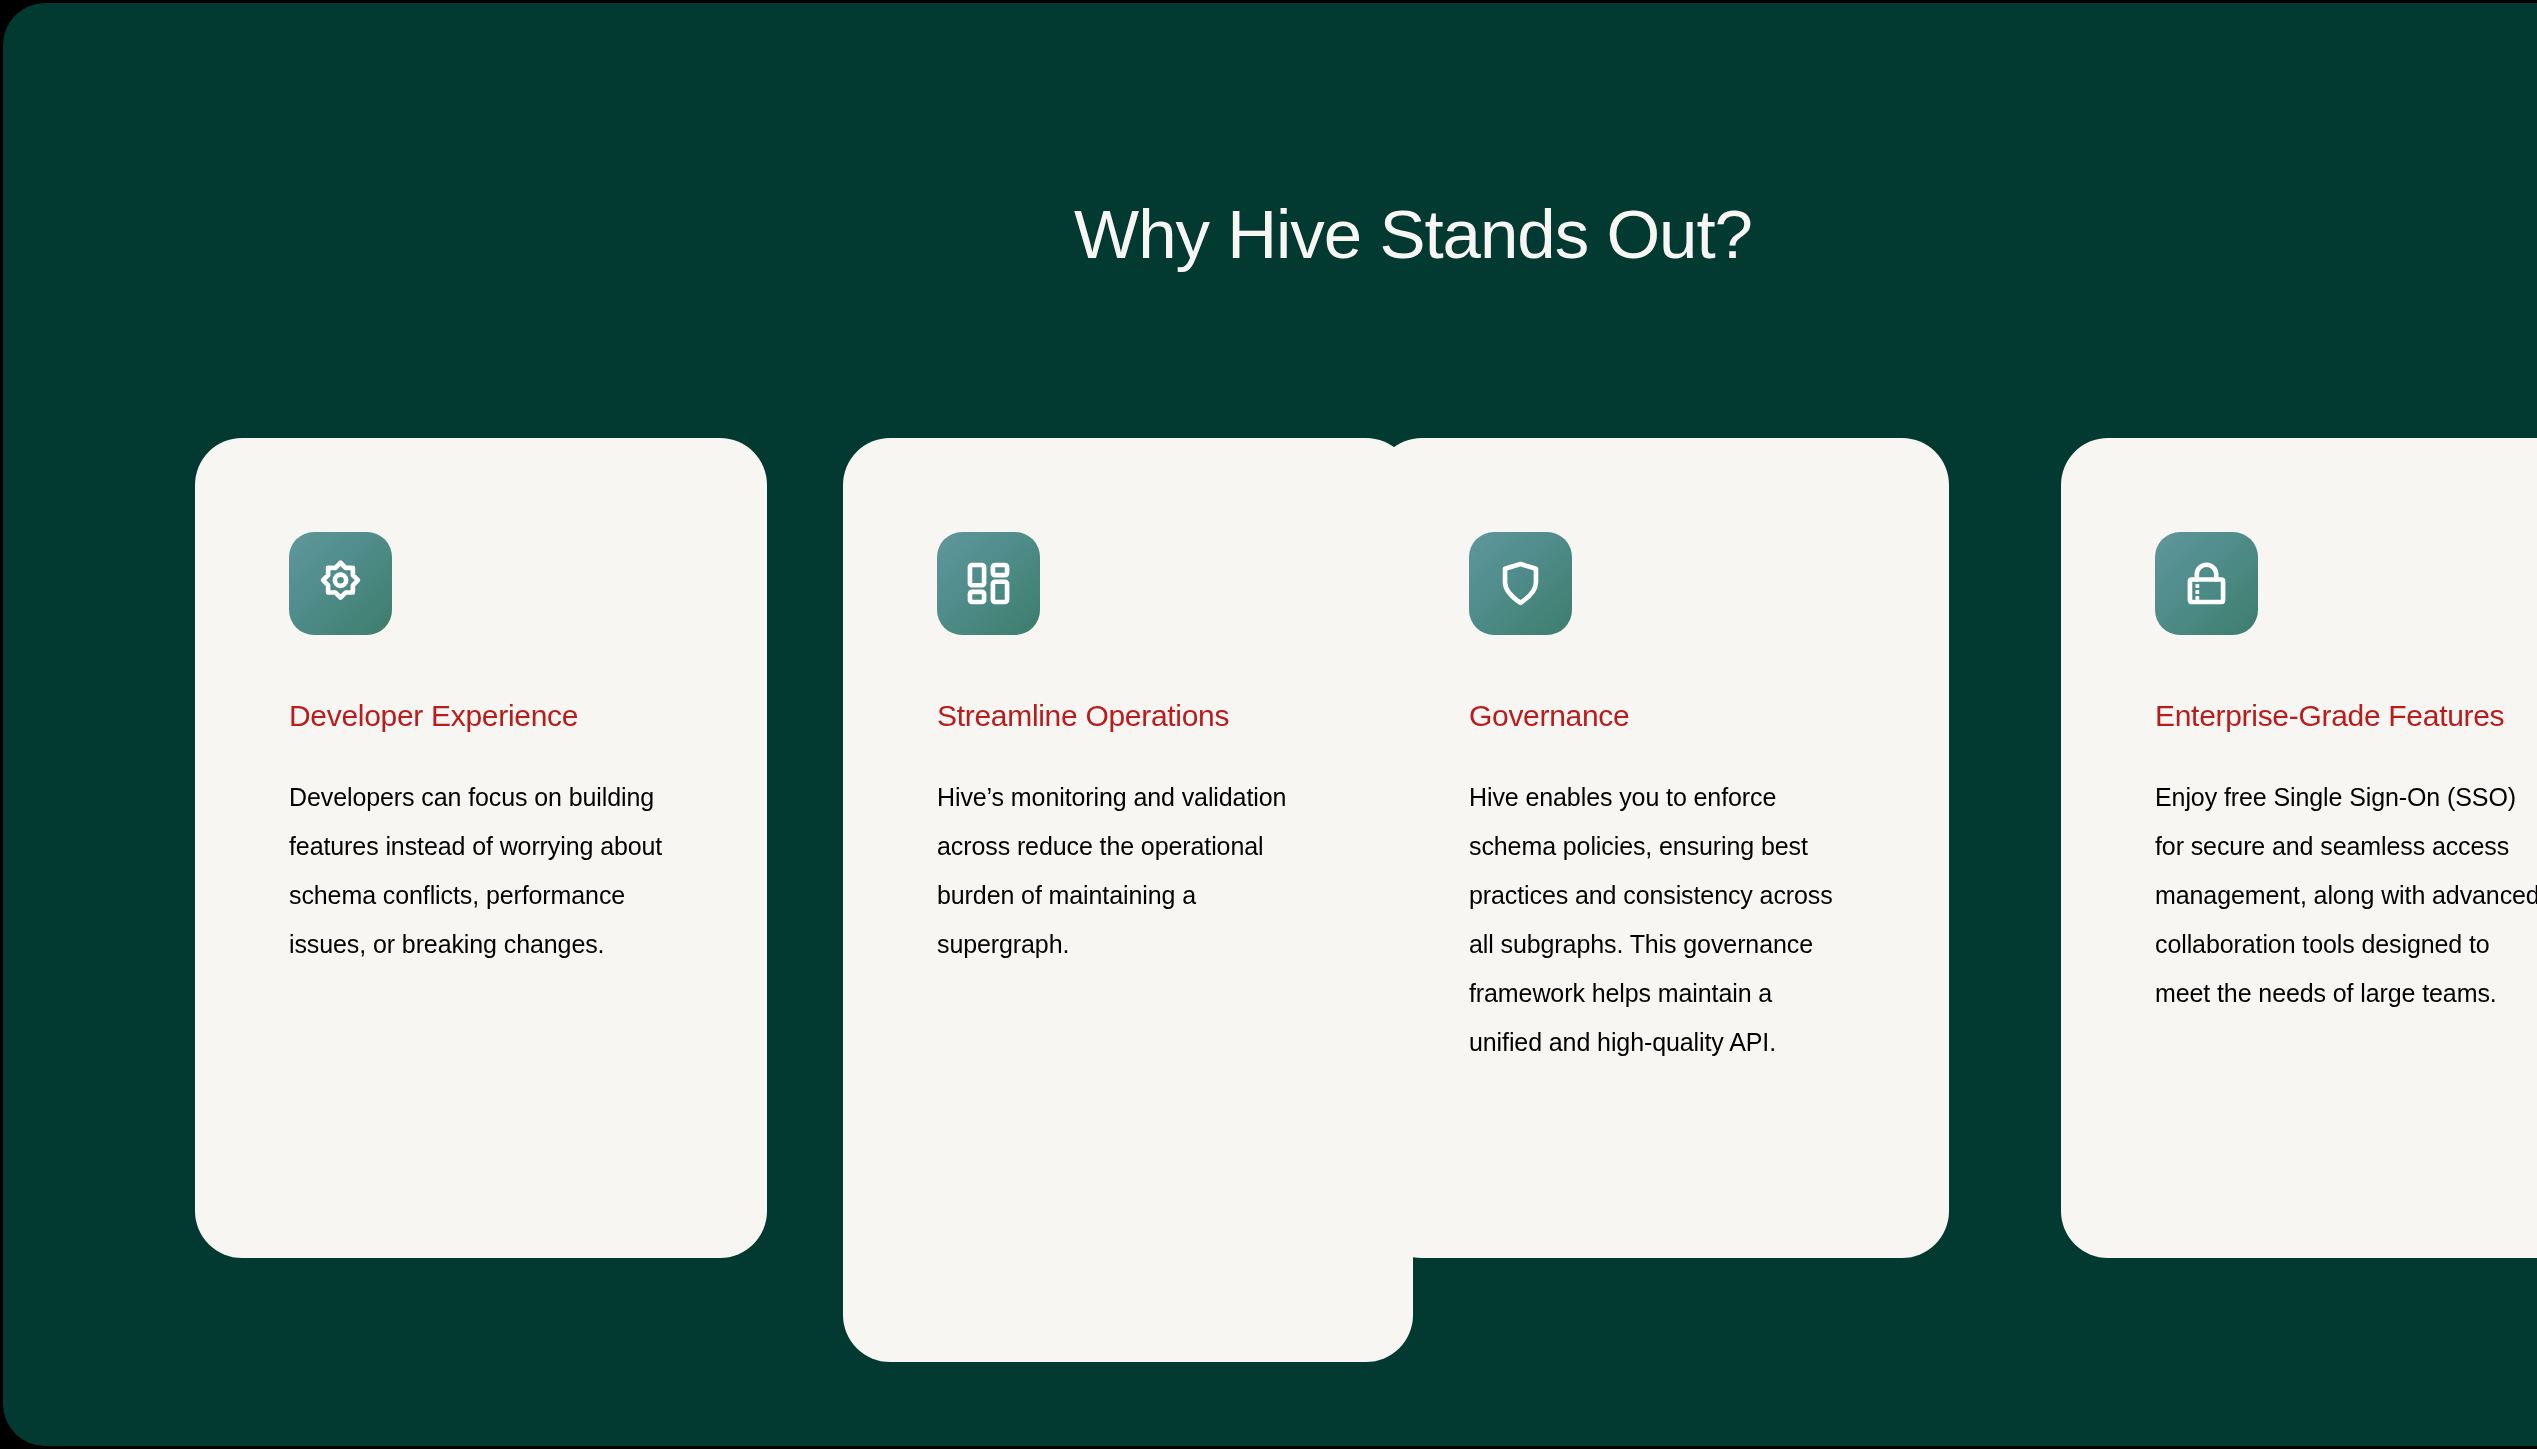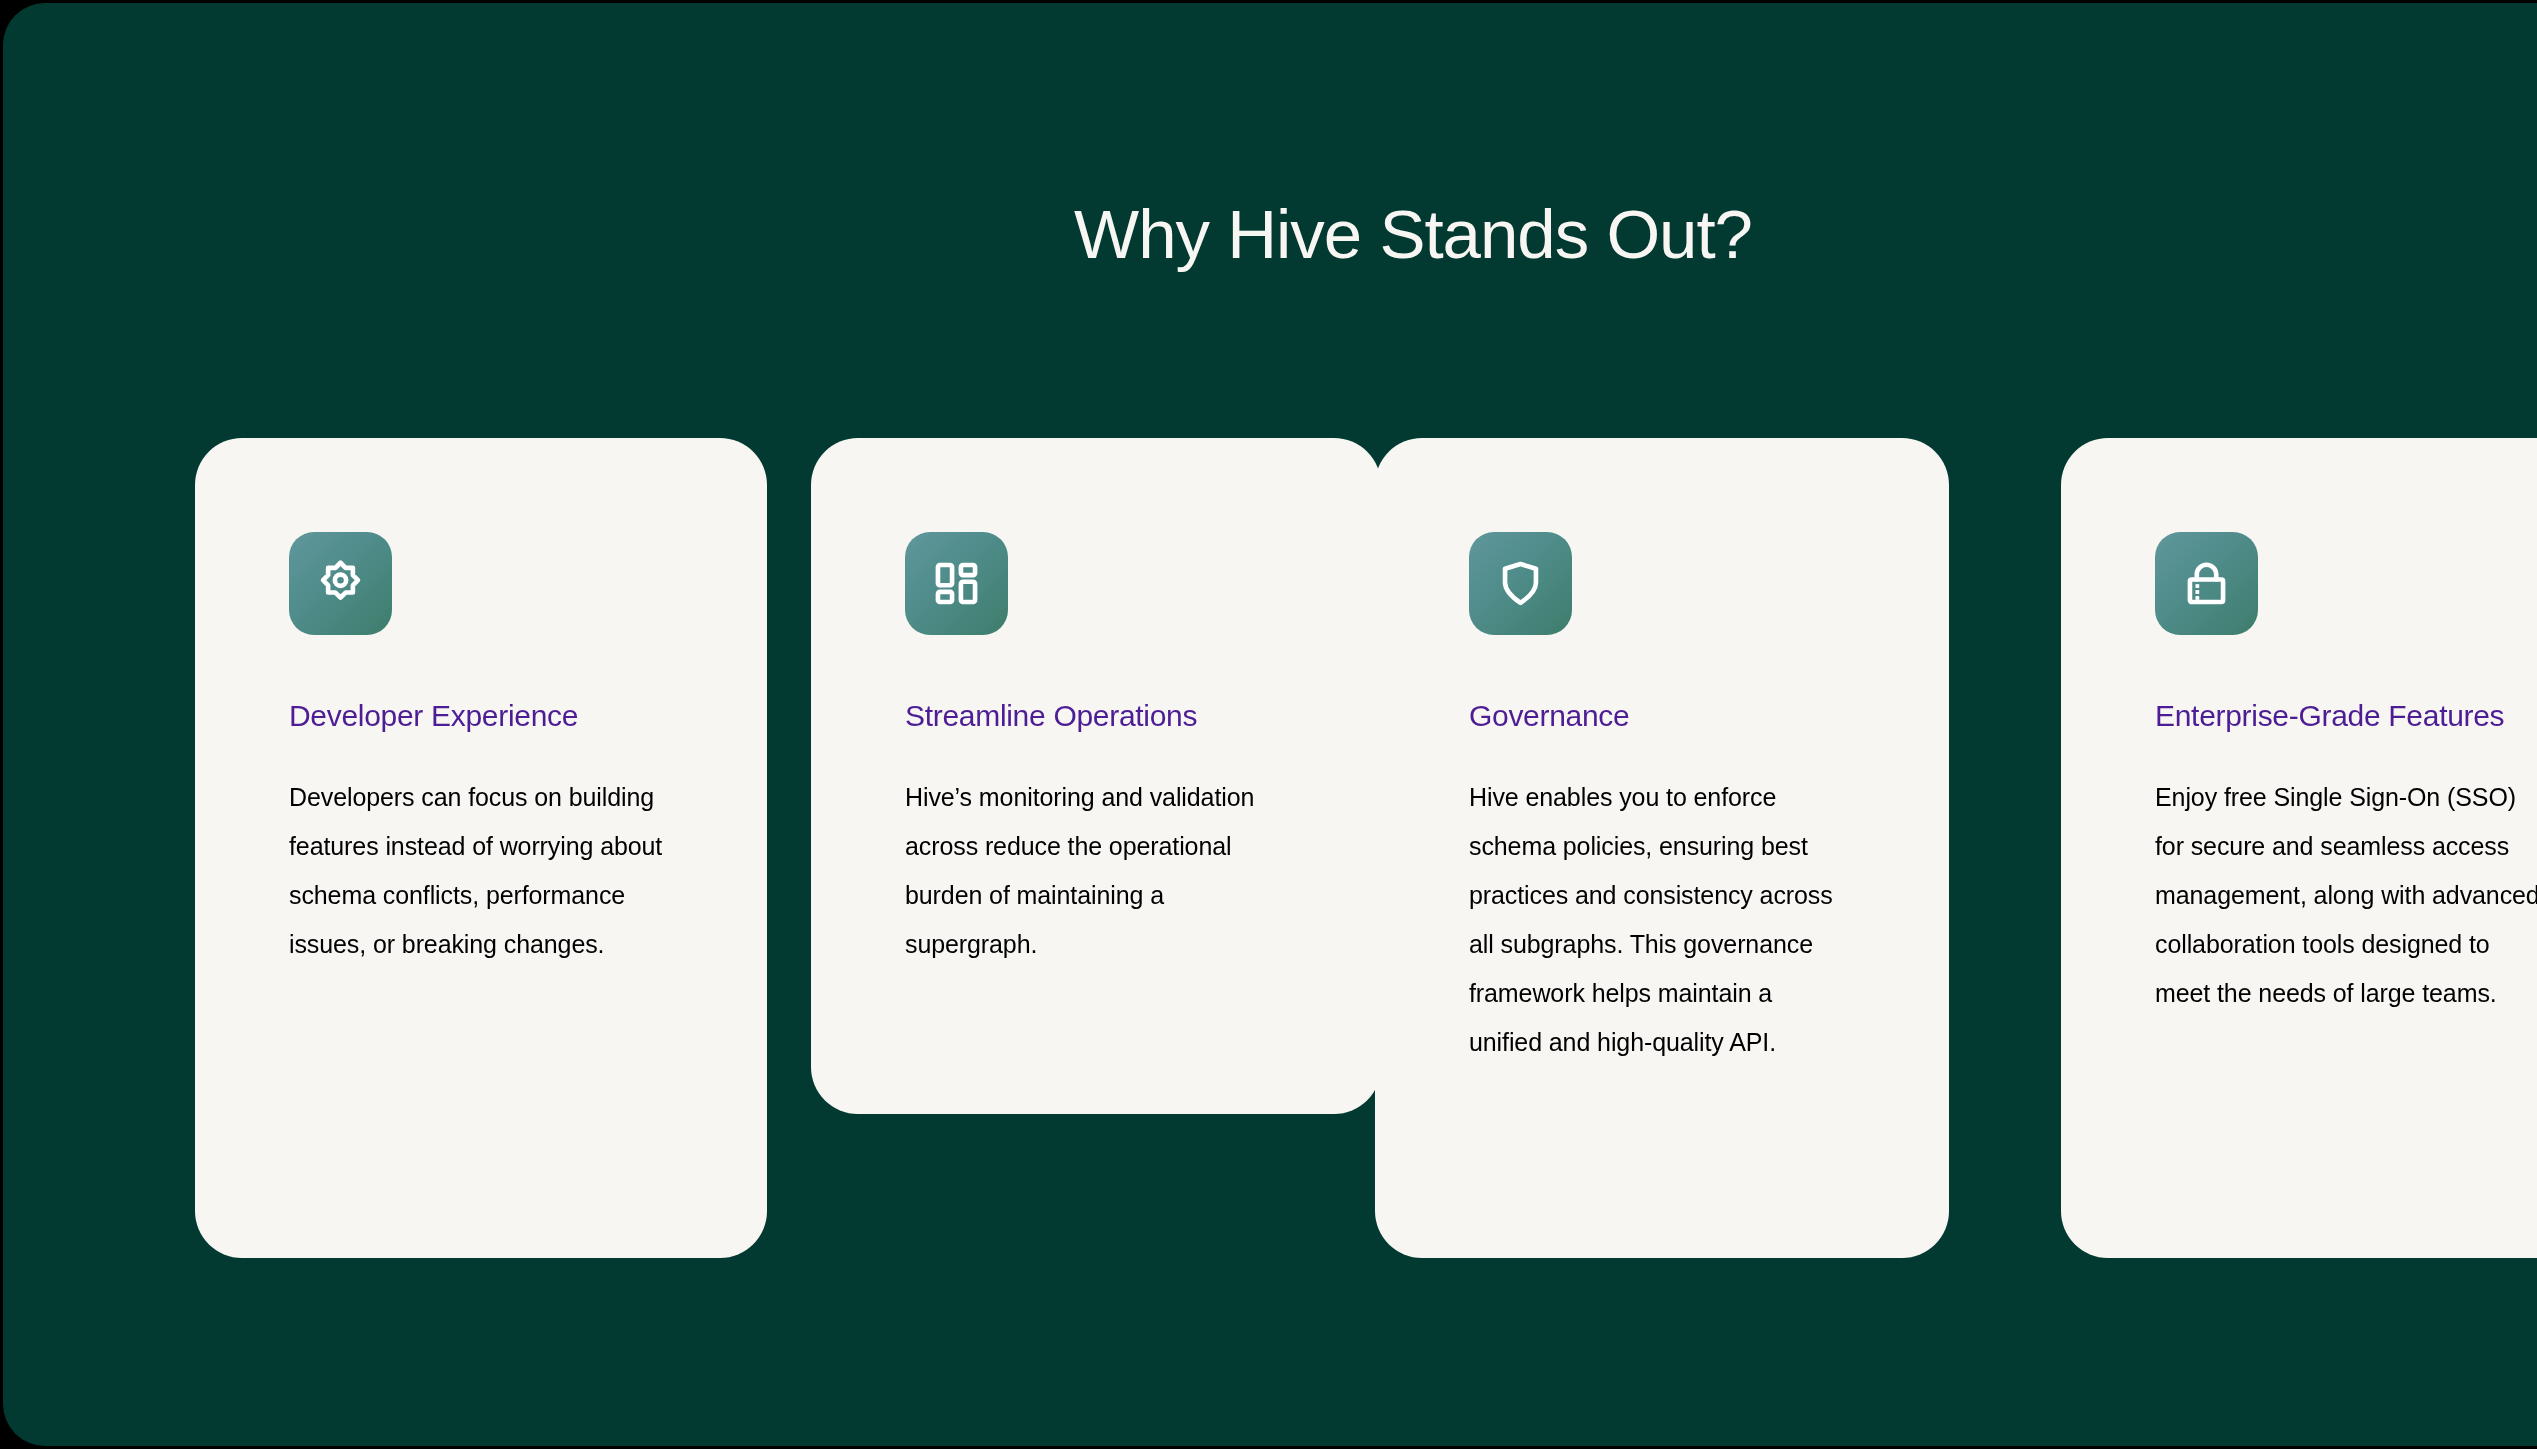--- a/index.html
+++ b/index.html
@@ -59,42 +59,42 @@
   .card {
     position: absolute;
     top: 0;
     background: #F8F6F2;
     border-radius: 47px;
     box-sizing: border-box;
     padding: 94px 91px 0 94px;
   }
 
   .card-1 { left: 0px;    width: 572px; height: 820px; }
-  .card-2 { left: 616px; width: 570px; height: 676px; }
+  .card-2 { left: 648px; width: 570px; height: 924px; }
   .card-3 { left: 1180px; width: 574px; height: 820px; }
   .card-4 { left: 1866px; width: 573px; height: 820px; }
 
   .icon-tile {
     width: 103px;
     height: 103px;
     border-radius: 25px;
     background: linear-gradient(135deg, #60979c 0%, #4f8c8a 45%, #3d7d6b 100%);
     display: flex;
     align-items: center;
     justify-content: center;
     margin-bottom: 60px;
   }
   .icon-tile svg {
     width: 53px;
     height: 53px;
     display: block;
   }
 
   .card-title {
-    color: #4c1d95;
+    color: #b91c1c;
     font-size: 30px;
     line-height: 42px;
     font-weight: 400;
     letter-spacing: -0.3px;
     margin: 0 0 36px 0;
     max-width: 386px;
   }
   .card-3 .card-title { margin-bottom: 36px; }
 
   .card-body {

